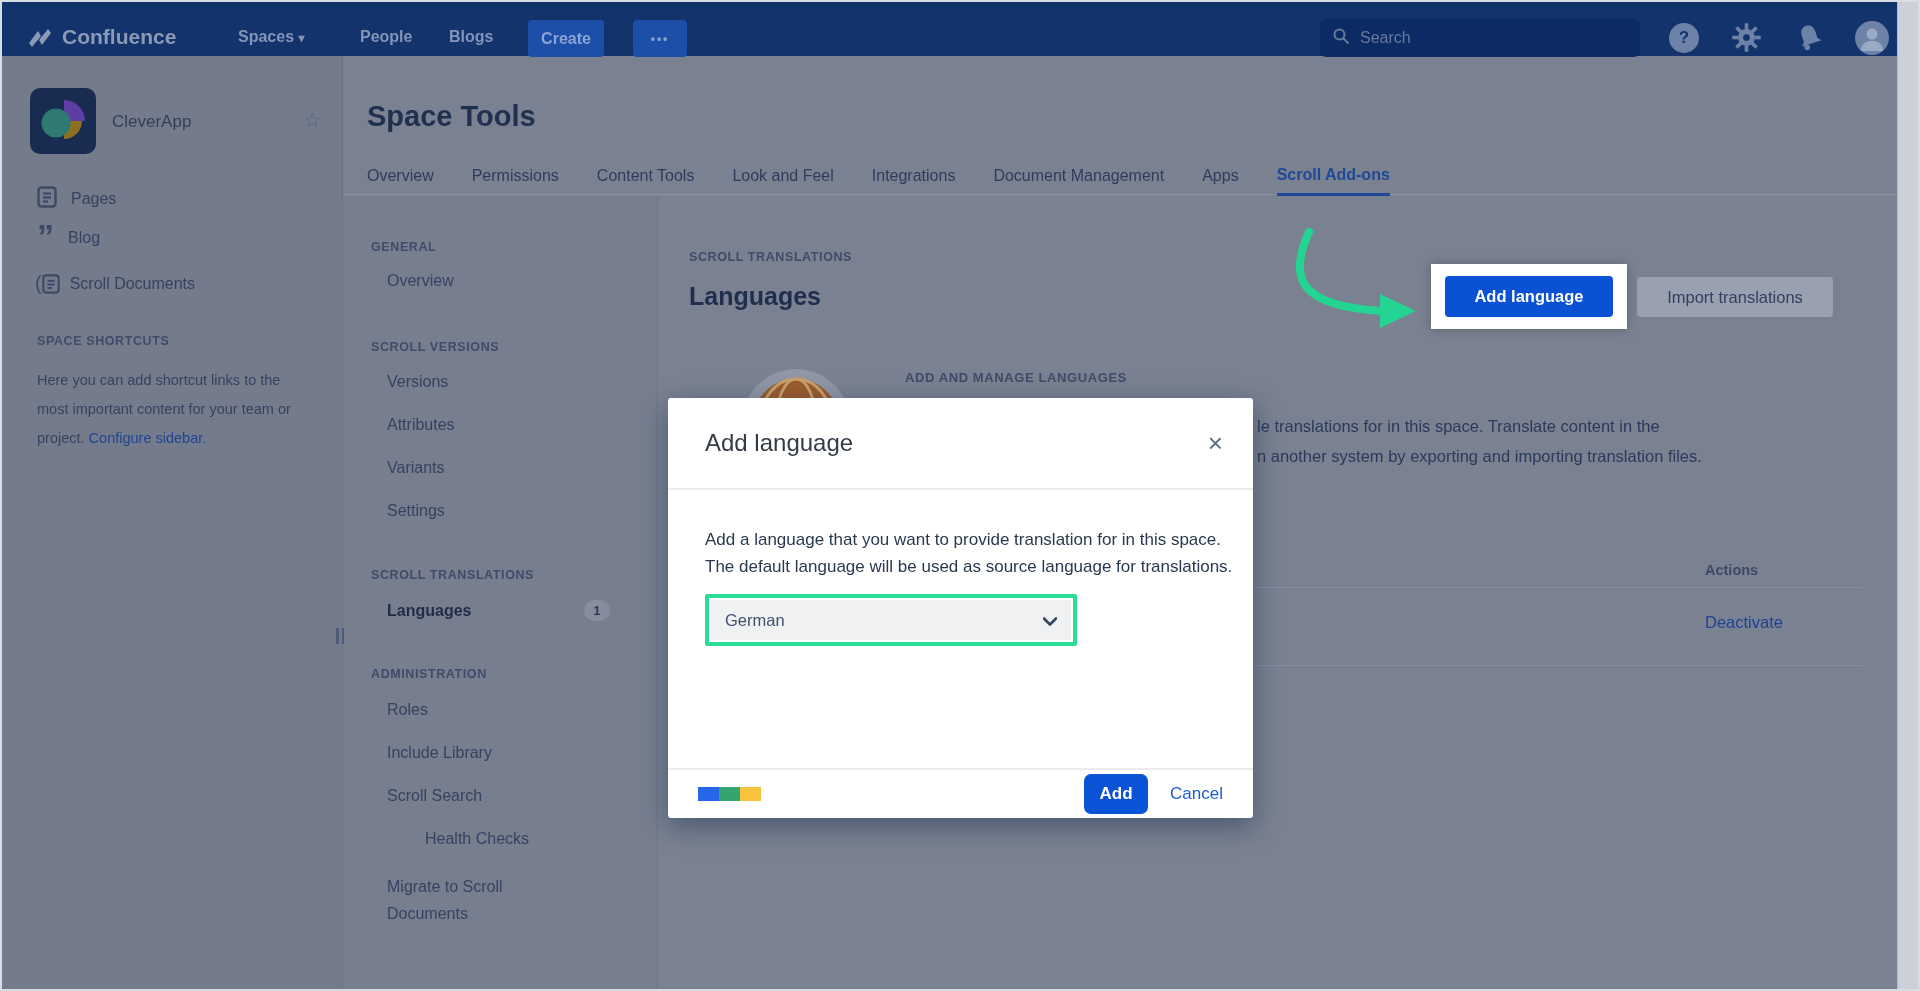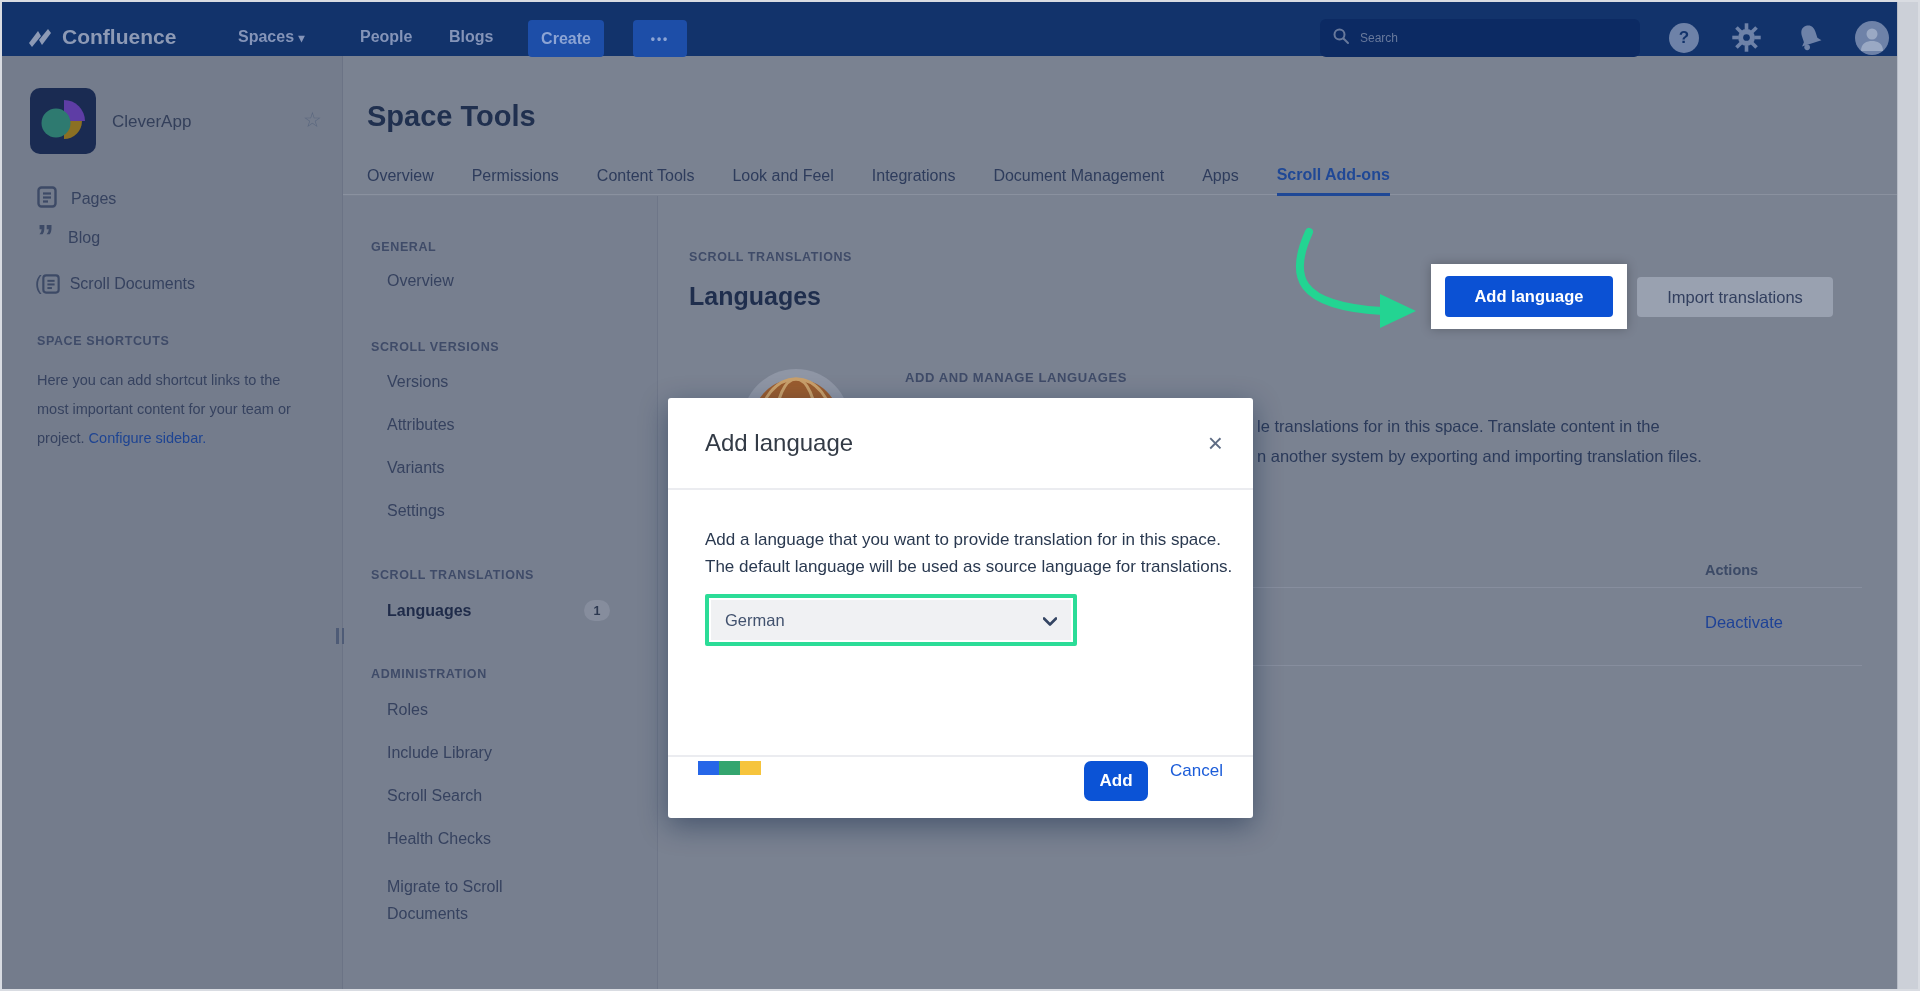--- a/index.html
+++ b/index.html
@@ -38,22 +38,22 @@
   
   .modal{position:absolute;left:668px;top:398px;width:585px;height:420px;background:#fff;border-radius:3px;
         z-index:60;box-shadow:0 8px 28px rgba(9,30,66,.45);}
   .modal-h{height:92px;border-bottom:2px solid #ebecf0;display:flex;align-items:center;padding:0 30px 0 37px;}
   .modal-title{font-size:24px;color:#333b46;flex:1;}
   .modal-close{font-size:26px;color:#5e6c84;cursor:pointer;line-height:1;}
   .modal-body{padding:36px 52px 0 37px;font-size:17px;line-height:27px;color:#2a3950;}
   .sel-hl{margin-top:14px;width:372px;border:4px solid #2bdc97;border-radius:2px;background:#fff;padding:2px;}
   .sel{height:40px;background:#f0f1f3;display:flex;align-items:center;padding:0 14px;color:#42526e;
        font-size:16.5px;cursor:pointer;}
-  .modal-f{position:absolute;left:0;right:0;bottom:0;height:63px;border-top:2px solid #ebecf0;
-       display:flex;align-items:flex-start;padding:4px 30px;}
+  .modal-f{position:absolute;left:0;right:0;bottom:0;height:50px;border-top:2px solid #ebecf0;
+       display:flex;align-items:center;padding:4px 30px;}
   .bar{width:21px;height:14px;display:inline-block;}
   .btn-add{width:64px;height:40px;background:#0b53d6;color:#fff;font-weight:700;font-size:17px;border:none;
        border-radius:7px;display:flex;align-items:center;justify-content:center;cursor:pointer;}
   .cancel{color:#1b5cd9;font-size:17px;margin-left:22px;cursor:pointer;}
   
   .scrollbar{position:absolute;left:1897px;top:0;width:23px;height:991px;background:#ccd0d8;border-left:1px solid #b7bcc6;}
   .frame{position:absolute;inset:0;border:2px solid #d9dce2;pointer-events:none;z-index:99;}
   .badge{position:absolute;left:584px;top:600px;width:26px;height:21px;border-radius:11px;background:#868d9d;
        color:#2c3850;font-size:12.5px;font-weight:700;display:flex;align-items:center;justify-content:center;}
 </style>
@@ -81,21 +81,21 @@
     <div class="abs navbtn" style="left:528px;top:10px;width:76px;height:37px;">Create</div>
     <div class="abs navbtn" style="left:633px;top:10px;width:54px;height:37px;letter-spacing:2px;font-size:12px;">•••</div>
 
     <div class="abs search" style="left:1320px;top:9px;width:320px;height:38px;">
       <span>
         <svg width="18" height="18" viewBox="0 0 18 18">
             <circle cx="7.5" cy="7.5" r="5" fill="none" stroke="#68799c" stroke-width="2"></circle>
             <line x1="11.5" y1="11.5" x2="16" y2="16" stroke="#68799c" stroke-width="2" stroke-linecap="round"></line>
           </svg>
       </span>
-      <span style="color:#68799c;font-size:12px;">Search</span>
+      <span style="color:#68799c;font-size:16px;">Search</span>
     </div>
 
     <div class="abs circle-ic" style="left:1669px;top:13px;width:30px;height:30px;">
       <span style="color:#12336b;font-weight:700;font-size:17px;">?</span>
     </div>
     <span class="abs" style="left:1731px;top:12px;">
       <svg width="31" height="31" viewBox="0 0 24 24">
           <g fill="#6e82a8">
             <circle cx="12" cy="12" r="6.5"></circle>
             <rect x="10.6" y="1" width="2.8" height="5"></rect>
@@ -192,21 +192,21 @@
     <div class="sn-i" style="top:263px;">Variants</div>
     <div class="sn-i" style="top:306px;">Settings</div>
 
     <div class="sn-h" style="top:372px;">SCROLL TRANSLATIONS</div>
     <div class="sn-i" style="top:406px;font-weight:700;color:#1f2b49;">Languages</div>
 
     <div class="sn-h" style="top:471px;">ADMINISTRATION</div>
     <div class="sn-i" style="top:505px;">Roles</div>
     <div class="sn-i" style="top:548px;">Include Library</div>
     <div class="sn-i" style="top:591px;">Scroll Search</div>
-    <div class="sn-i" style="top:634px;">Health Checks</div>
+    <div class="sn-i" style="top:634px;margin-left:38px;">Health Checks</div>
     <div class="sn-i" style="top:677px;width:200px;line-height:27px;">Migrate to Scroll Documents</div>
   </div>
 
   <div class="badge">1</div>
 
   <div class="abs" style="left:336px;top:618px;z-index:10;display:flex;gap:3px;">
     <span style="width:2.5px;height:16px;background:#4e5b76;display:inline-block;"></span>
     <span style="width:2.5px;height:16px;background:#4e5b76;display:inline-block;"></span>
   </div>
 

